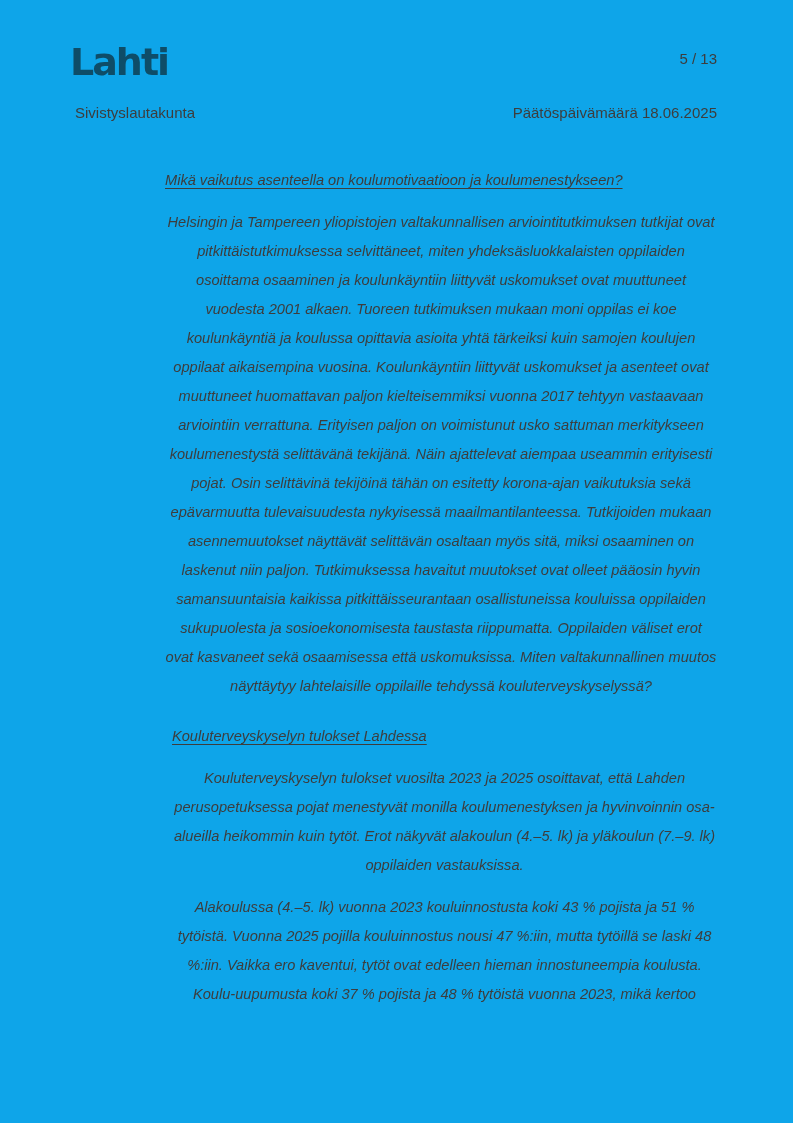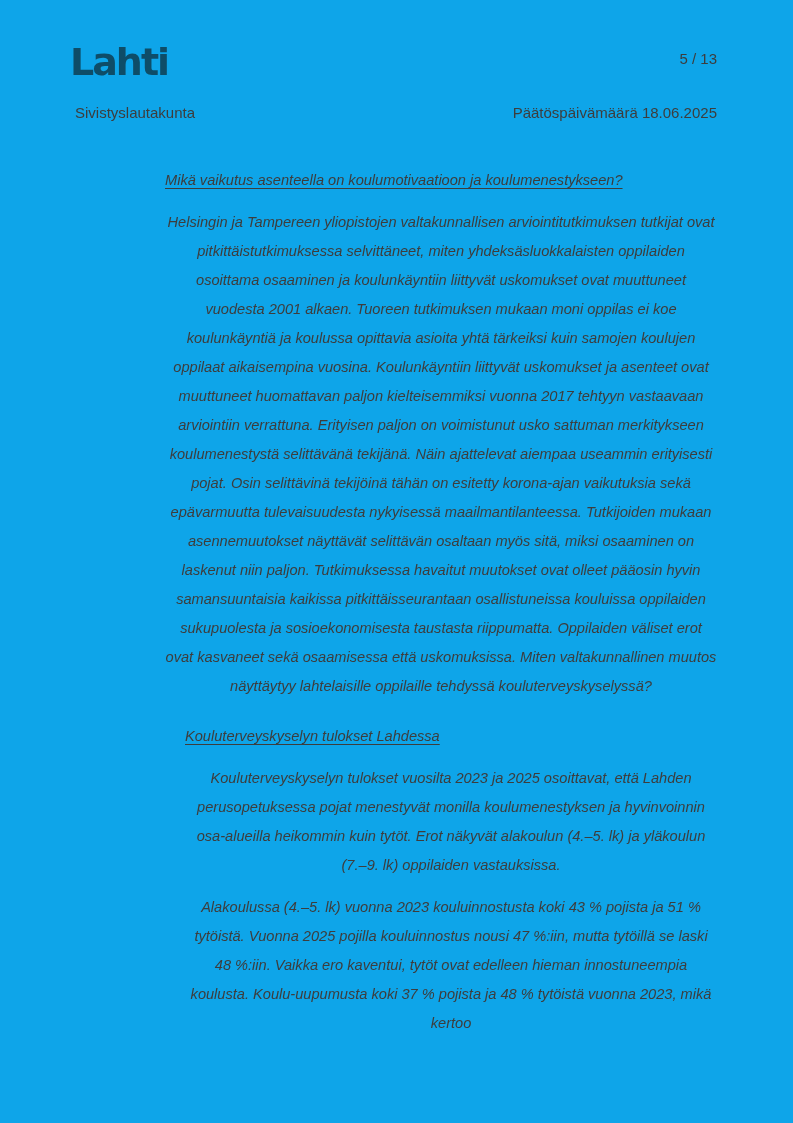--- a/index.html
+++ b/index.html
@@ -60,21 +60,21 @@
     .section-heading {
       text-decoration: underline;
       text-underline-offset: 3px;
       margin: 0 0 13px 0;
     }
     .content p {
       margin: 0 0 13px 0;
       text-align: center;
     }
     .subsection {
-      margin-left: 20px;
+      margin-left: 7px;
       margin-top: 21px;
     }
   </style>
 </head>
 <body>
 
 <div class="page">
 
   <div class="logo" style="color: rgb(14, 77, 104);">Lahti</div>
 

